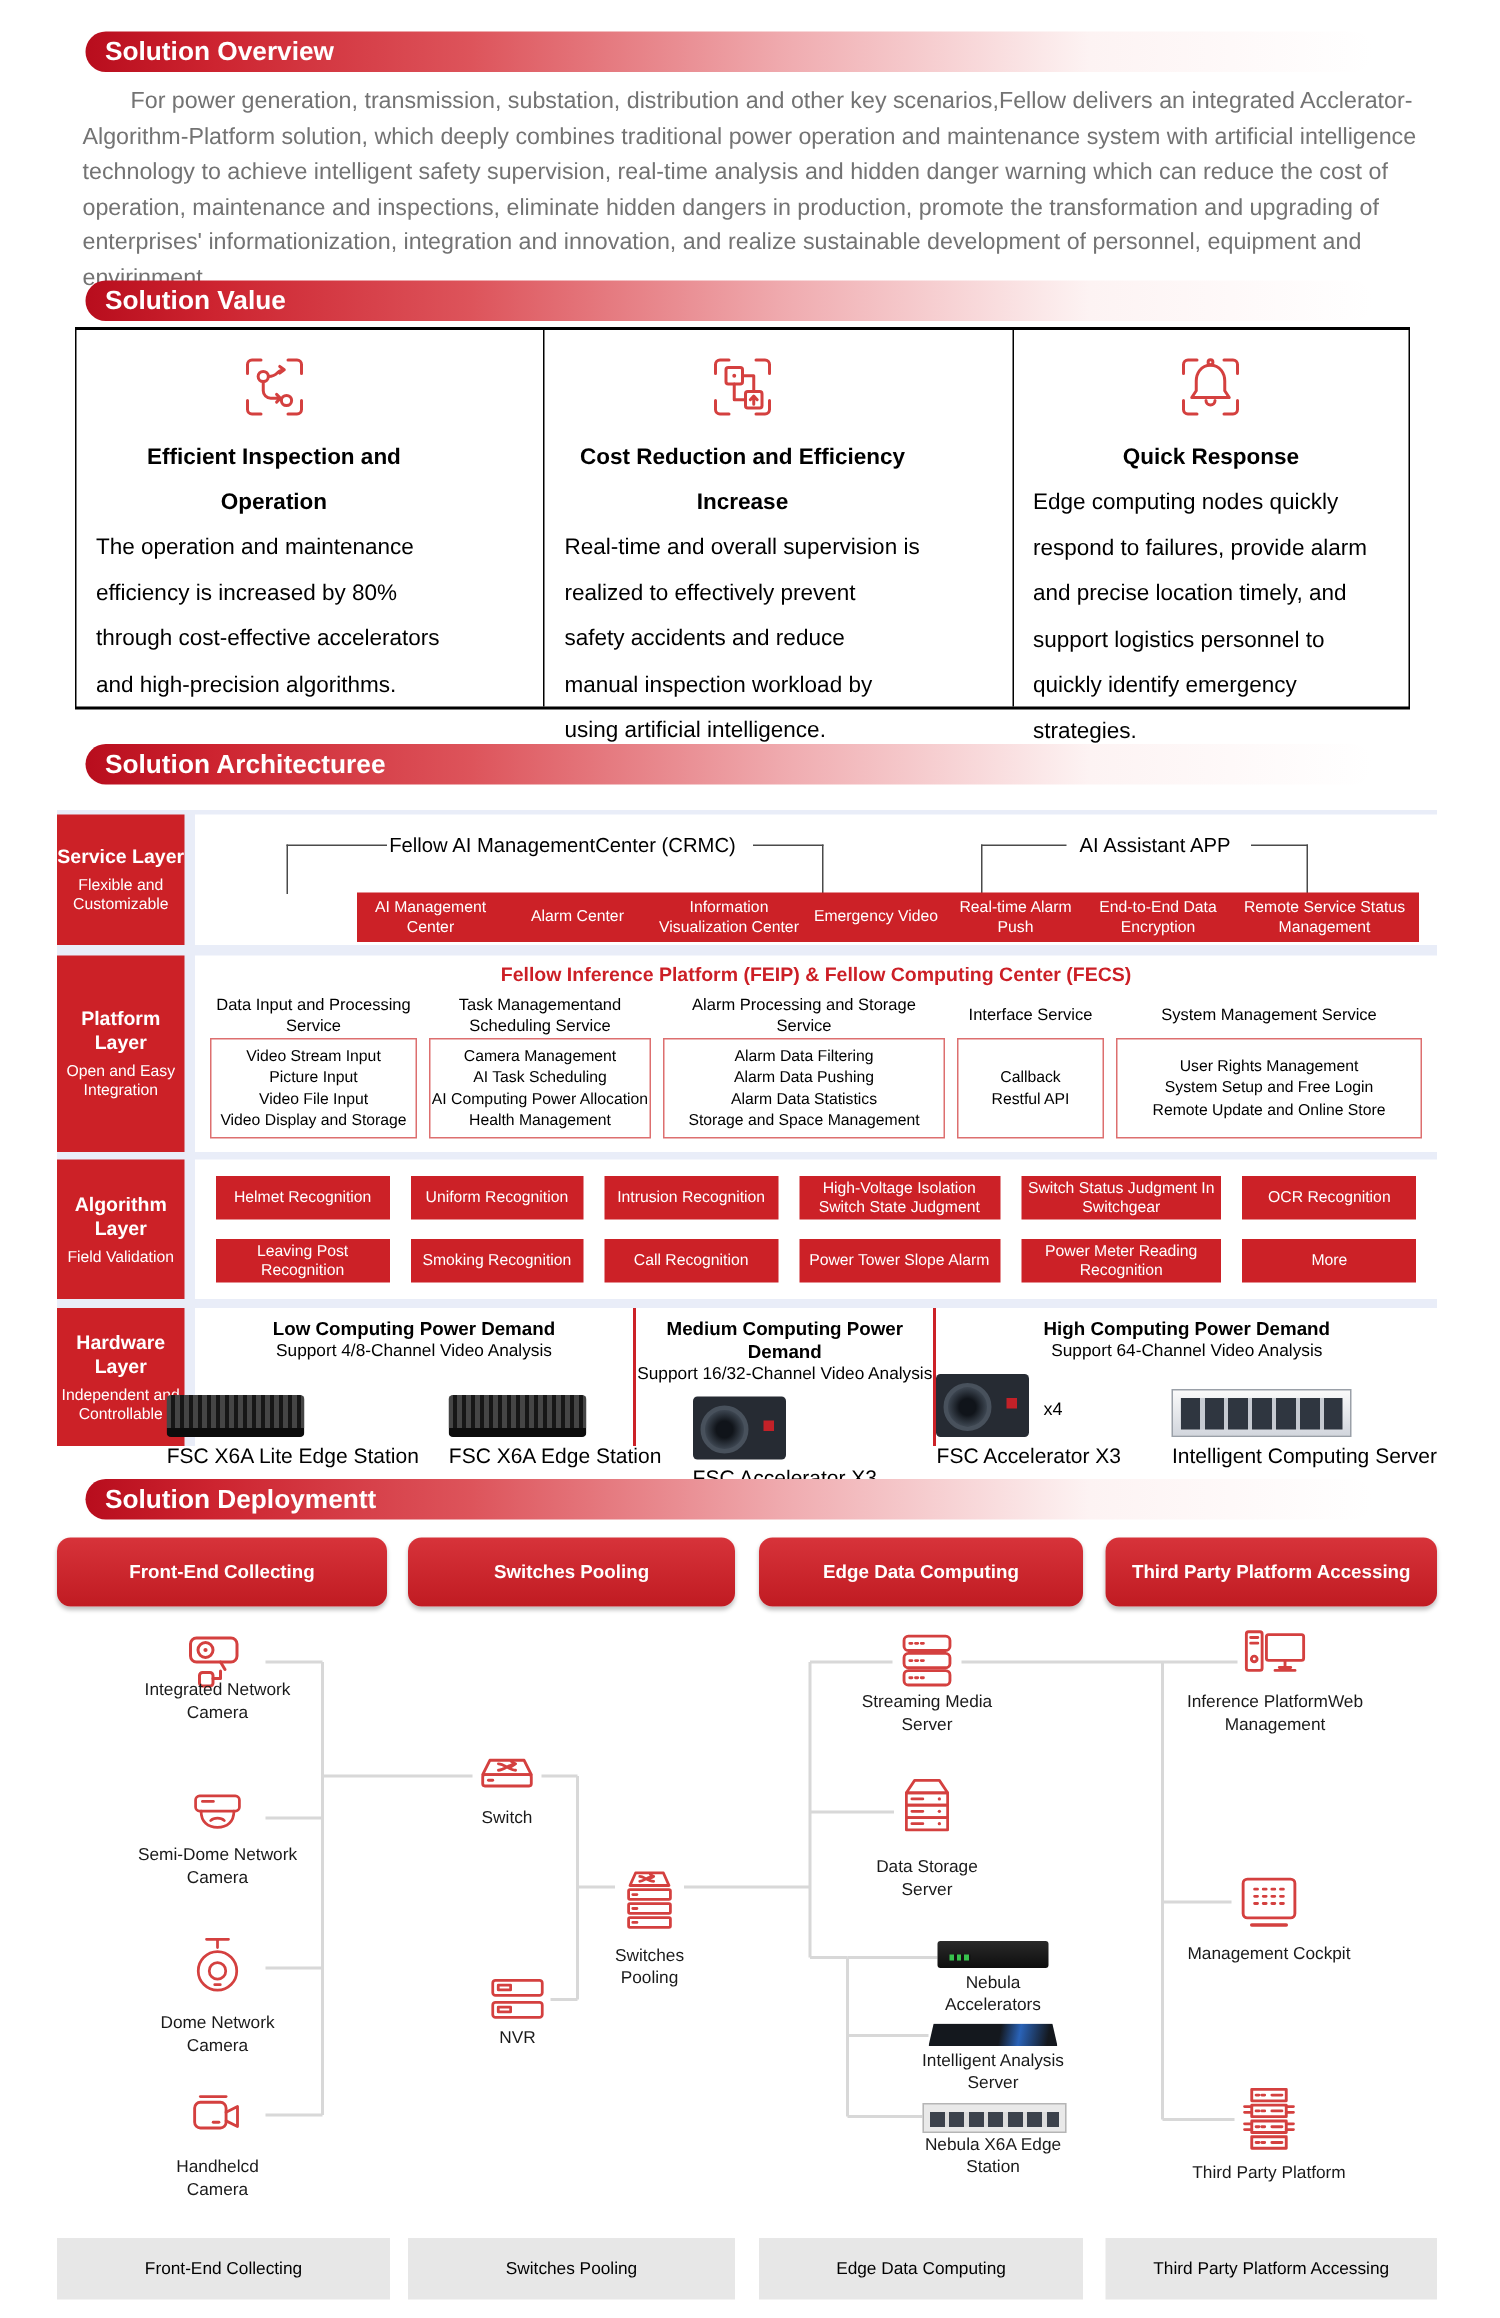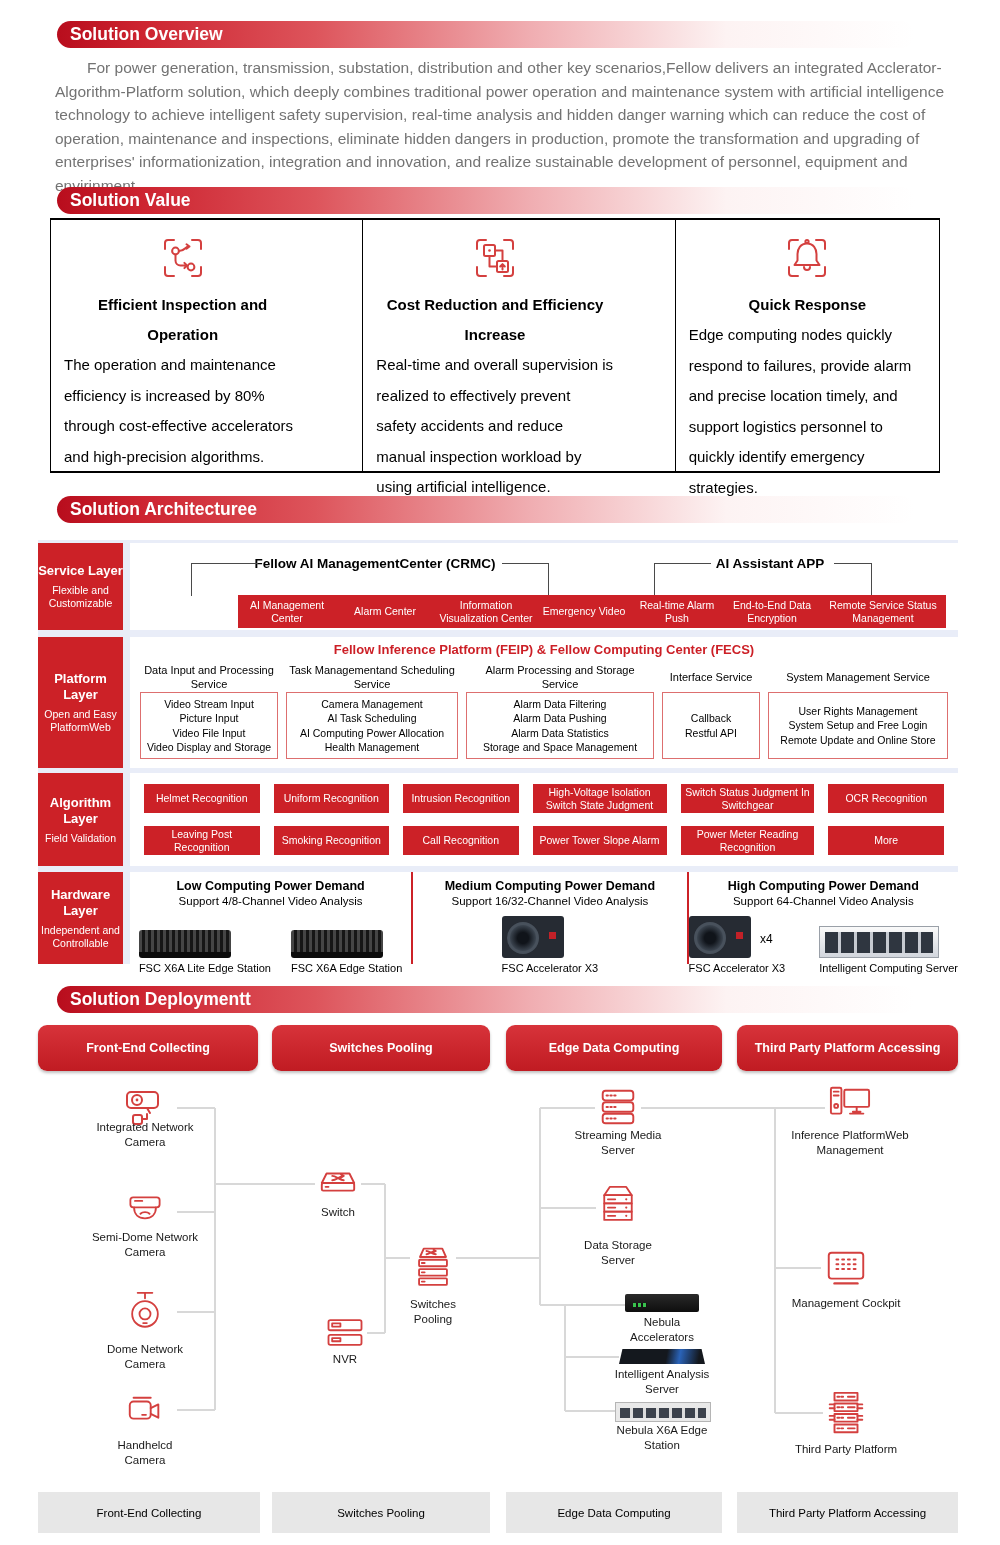--- a/index.html
+++ b/index.html
@@ -39,56 +39,56 @@
     display:flex;flex-direction:column;align-items:center;justify-content:center;text-align:center;
   }
   .layer-tag .lt-name{font-size:13px;font-weight:bold;line-height:16px;}
   .layer-tag .lt-sub{font-size:10.5px;line-height:13px;margin-top:5px;}
   .layer-panel{position:absolute;left:92px;top:0;bottom:0;width:828px;background:#fff;}
   .redbox{
     background:#cc2127;color:#fff;display:flex;align-items:center;justify-content:center;
     text-align:center;font-size:10.5px;line-height:12.5px;
   }
   
-  .svc-title{position:absolute;top:13px;transform:translateX(-50%);font-size:13.5px;font-weight:bold;color:#000;white-space:nowrap;}
+  .svc-title{position:absolute;top:13px;transform:translateX(-50%);font-size:13.5px;font-weight:normal;color:#000;white-space:nowrap;}
   .bracket{position:absolute;top:20px;height:32px;}
   .bracket.bl{border-left:1.5px solid #4a4a4a;border-top:1.5px solid #4a4a4a;}
   .bracket.br{border-right:1.5px solid #4a4a4a;border-top:1.5px solid #4a4a4a;}
   .svc-boxes{position:absolute;left:12px;right:12px;top:52px;height:33px;display:flex;justify-content:flex-end;}
   .svc-boxes .redbox{padding:1px 3px;box-sizing:border-box;}
   .svc-boxes .redbox:nth-child(1){width:98px}.svc-boxes .redbox:nth-child(2){width:98px}
   .svc-boxes .redbox:nth-child(3){width:104px}.svc-boxes .redbox:nth-child(4){width:92px}
   .svc-boxes .redbox:nth-child(5){width:94px}.svc-boxes .redbox:nth-child(6){width:96px}
   .svc-boxes .redbox:nth-child(7){width:126px}
   
   .pf-banner{position:absolute;top:5px;left:0;right:0;text-align:center;color:#cc1f26;font-weight:bold;font-size:13px;}
   .pf-cols{position:absolute;left:10px;right:10px;top:25px;bottom:9px;display:flex;gap:8px;}
   .pf-col{display:flex;flex-direction:column;}
-  .pf-col:nth-child(1){width:138px}.pf-col:nth-child(2){width:172px}.pf-col:nth-child(3){width:188px}
+  .pf-col:nth-child(1){width:138px}.pf-col:nth-child(2){width:148px}.pf-col:nth-child(3){width:188px}
   .pf-col:nth-child(4){width:98px}.pf-col:nth-child(5){flex:1}
   .pf-header{height:30px;font-size:11px;line-height:14px;text-align:center;color:#000;display:flex;align-items:center;justify-content:center;}
   .pf-box{
     flex:1;border:1.5px solid #dd6f6f;background:#fff;display:flex;flex-direction:column;
     align-items:center;justify-content:center;font-size:10.5px;line-height:14.5px;text-align:center;color:#000;
   }
   
   .alg-grid{
     position:absolute;left:14px;right:14px;top:11px;bottom:11px;display:grid;
     grid-template-columns:1fr 1fr 1fr 1.16fr 1.16fr 1fr;gap:13px 14px;
   }
   
   .hw-row{position:absolute;inset:0;display:flex;}
   .hw-group{box-sizing:border-box;padding-top:7px;text-align:center;}
   .hw-group:nth-child(1){width:292px}.hw-group:nth-child(2){width:286px}.hw-group:nth-child(3){flex:1}
   .hw-group + .hw-group{border-left:2.5px solid #cc2127;}
   .hw-title{font-size:12.5px;font-weight:bold;color:#000;line-height:15px;}
   .hw-sub{font-size:11.5px;color:#000;line-height:15px;}
   .hw-devices{display:flex;justify-content:center;align-items:flex-end;gap:20px;margin-top:5px;}
   .hw-dev{display:flex;flex-direction:column;align-items:flex-start;}
-  .hw-cap{font-size:11px;color:#000;margin-top:4px;white-space:nowrap;}
+  .hw-cap{font-size:14px;color:#000;margin-top:4px;white-space:nowrap;}
   .dev-wrap{position:relative;height:44px;display:flex;align-items:flex-end;}
   .x4{position:absolute;right:-22px;bottom:12px;font-size:12px;color:#000;}
   
   .dev-edge{width:92px;height:22px;border-radius:3px;border-bottom:6px solid #0c0c0c;
     background:repeating-linear-gradient(90deg,#454545 0 3px,#161616 3px 6px);}
   .dev-gpu{width:62px;height:42px;border-radius:3px;background:#262b33;position:relative;}
   .dev-gpu::before{content:"";position:absolute;left:5px;top:6px;width:26px;height:26px;border-radius:50%;
     border:3px solid #48515c;background:radial-gradient(circle,#10141a 30%,#3c4550 70%);}
   .dev-gpu::after{content:"";position:absolute;right:8px;top:16px;width:7px;height:7px;background:#c22128;}
   .dev-host{width:104px;height:26px;border-radius:2px;background:linear-gradient(#2e2e2e,#101010);position:relative;}
@@ -195,21 +195,21 @@
         <div class="redbox">Real-time Alarm Push</div>
         <div class="redbox">End-to-End Data Encryption</div>
         <div class="redbox">Remote Service Status Management</div>
       </div>
     </div>
   </div>
 
   <div class="layer-row" style="top:97px;height:131px">
     <div class="layer-tag">
       <div class="lt-name">Platform Layer</div>
-      <div class="lt-sub">Open and Easy PlatformWeb</div>
+      <div class="lt-sub">Open and Easy Integration</div>
     </div>
     <div class="layer-panel">
       <div class="pf-banner">Fellow Inference Platform (FEIP) &amp; Fellow Computing Center (FECS)</div>
       <div class="pf-cols">
         <div class="pf-col">
           <div class="pf-header">Data Input and Processing Service</div>
           <div class="pf-box">
             <div>Video Stream Input</div>
             <div>Picture Input</div>
             <div>Video File Input</div>

